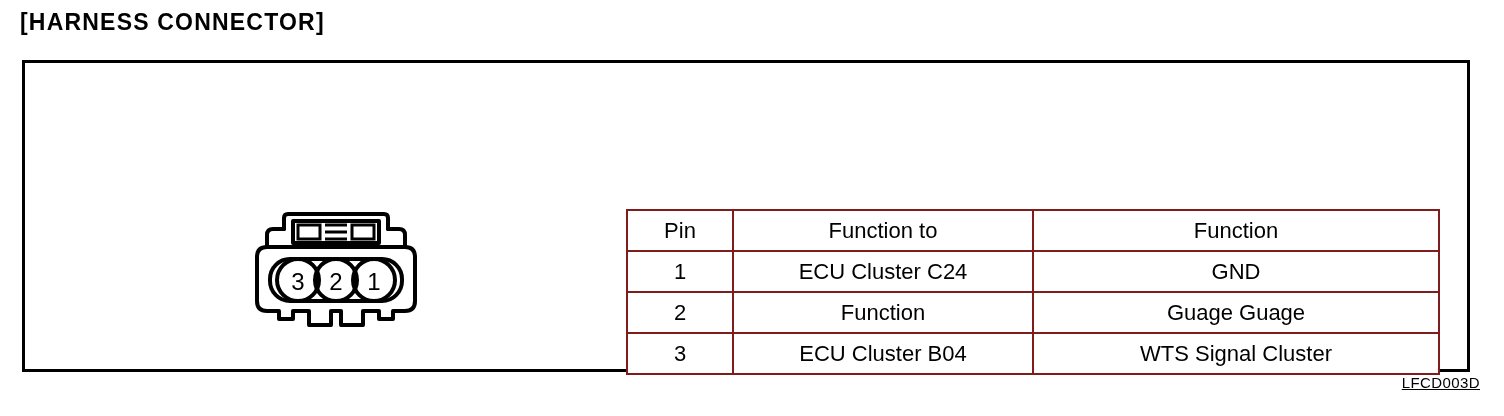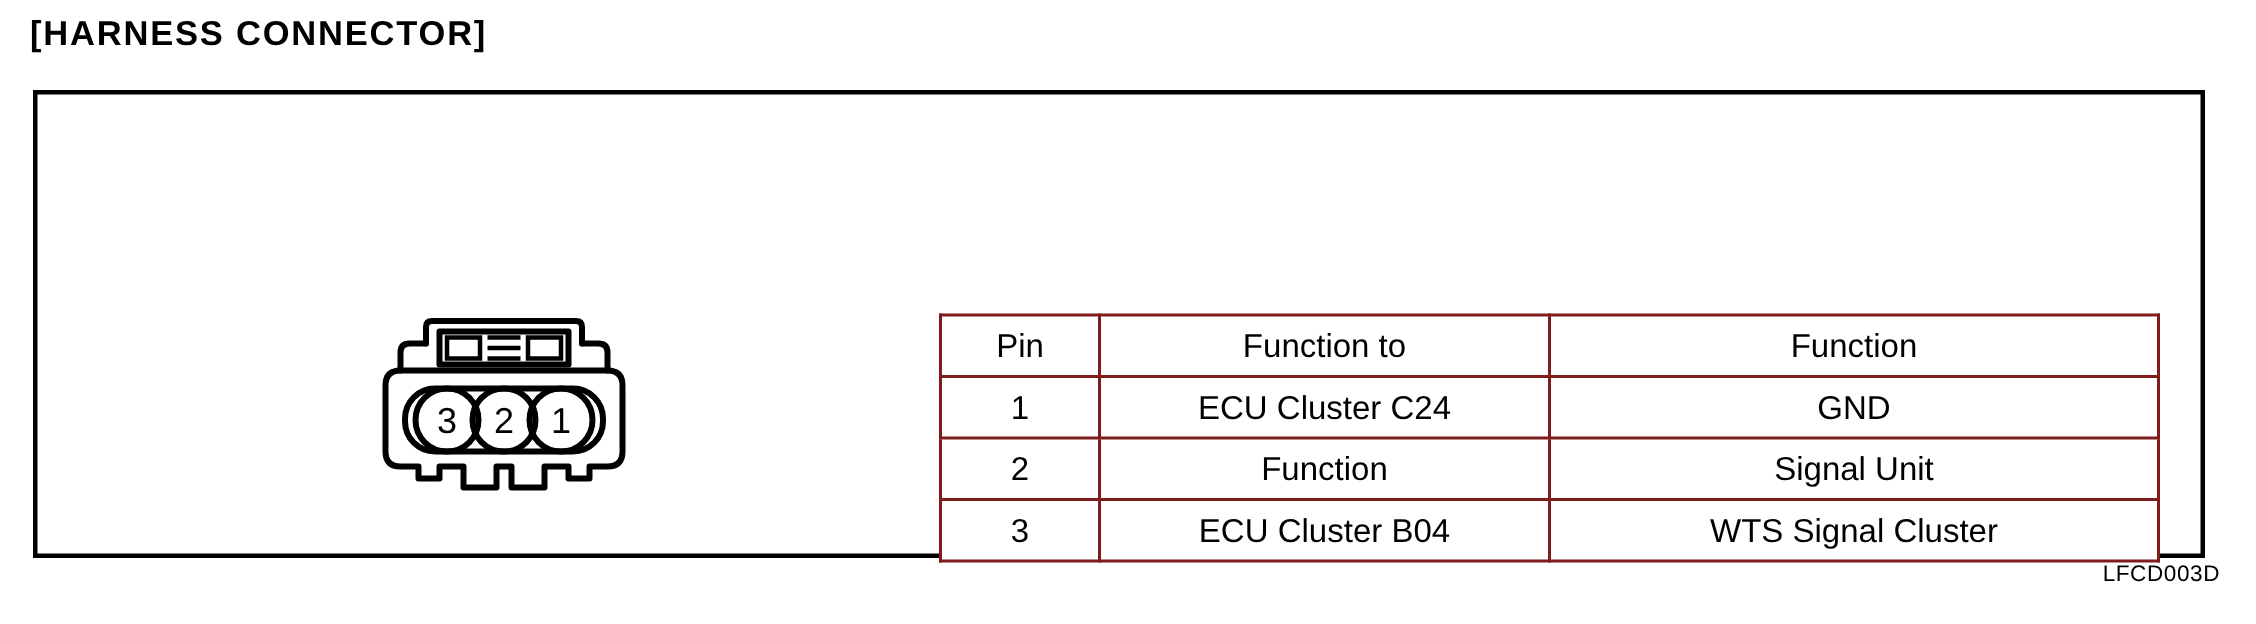--- a/index.html
+++ b/index.html
@@ -83,20 +83,21 @@
 
   
   .doc-code {
     position: absolute;
     right: 24px;
     top: 374px;
     font-size: 15px;
     letter-spacing: 0.4px;
     line-height: 18px;
     white-space: nowrap;
+    text-decoration: underline;
   }
 </style>
 </head>
 <body>
 
 <div class="section-title">[HARNESS CONNECTOR]</div>
 
 <div class="panel">
 
   <div class="connector-figure">
@@ -165,21 +166,21 @@
     </thead>
     <tbody>
       <tr>
         <td>1</td>
         <td>ECU Cluster C24</td>
         <td>GND</td>
       </tr>
       <tr>
         <td>2</td>
         <td>Function</td>
-        <td>Signal Unit</td>
+        <td>Guage Guage</td>
       </tr>
       <tr>
         <td>3</td>
         <td>ECU Cluster B04</td>
         <td>WTS Signal Cluster</td>
       </tr>
     </tbody>
   </table>
 
 </div>

